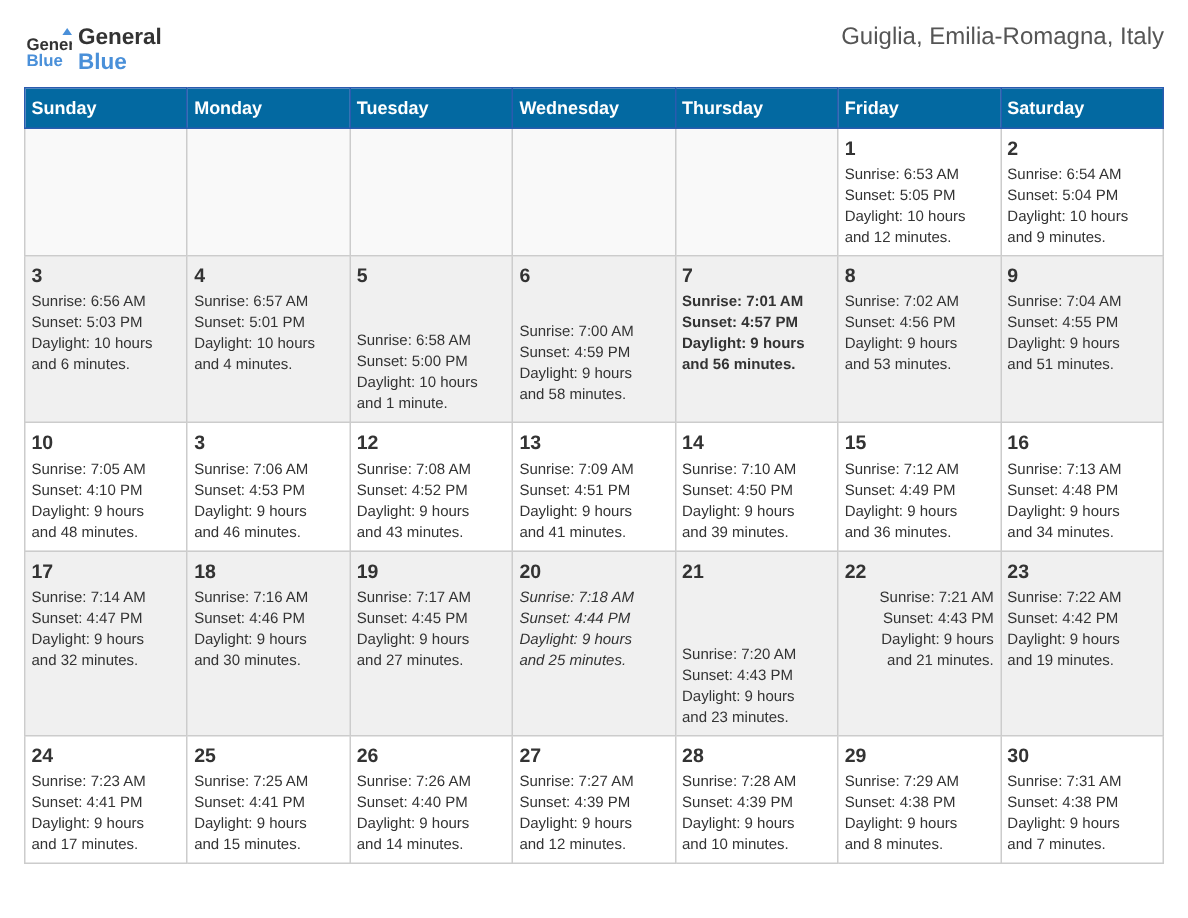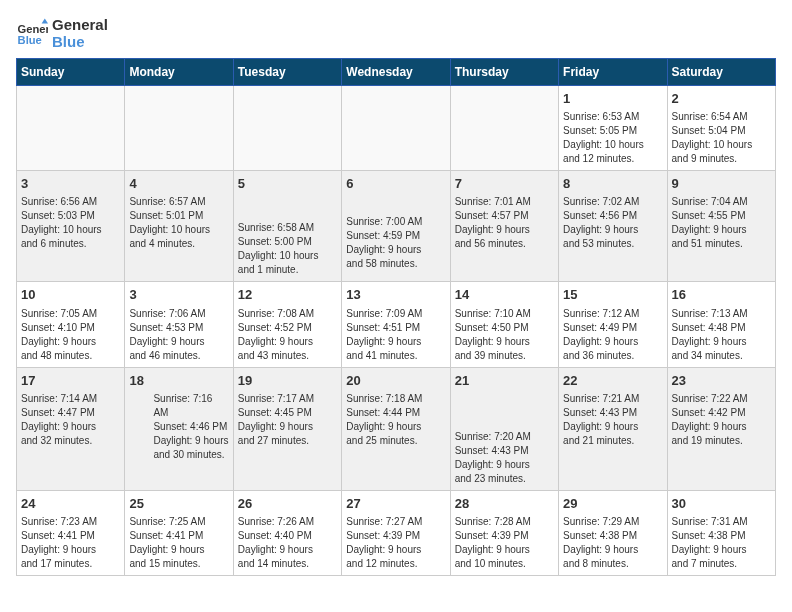--- a/index.html
+++ b/index.html
@@ -36,21 +36,21 @@
     .subtitle {
       font-size: 16px;
       color: #555;
     }
     .calendar {
       width: 100%;
       border-collapse: collapse;
       font-size: 11px;
     }
     .calendar th {
-      background-color: #0c4a6e;
+      background-color: #0369a1;
       color: #fff;
       text-align: left;
       padding: 6px 4px;
       font-size: 12px;
       font-weight: bold;
       border: 1px solid #2a5baf;
     }
     .calendar td {
       border: 1px solid #ccc;
       vertical-align: top;
@@ -88,20 +88,21 @@
       <text x="2" y="20" font-size="14" font-weight="bold" fill="#333">General</text>
       <text x="2" y="34" font-size="14" font-weight="bold" fill="#4a90d9">Blue</text>
       <polygon points="32,8 40,8 36,2" fill="#4a90d9"></polygon>
     </svg>
     <div style="display:flex;flex-direction:column;">
       <span style="font-size:15px;font-weight:bold;color:#333;">General</span>
       <span style="font-size:15px;font-weight:bold;color:#4a90d9;">Blue</span>
     </div>
   </div>
   <div class="title-section">
+    <div class="subtitle">Guiglia, Emilia-Romagna, Italy</div>
   </div>
 </div>
 
 <table class="calendar">
   <thead>
     <tr>
     <th>Sunday</th>
         <th>Monday</th>
         <th>Tuesday</th>
         <th>Wednesday</th>
@@ -156,21 +157,21 @@
         </td>
         <td>
           <span class="day-number">6</span>
           <div class="day-info" style="white-space: pre-line; margin-top: 22px;">Sunrise: 7:00 AM
 Sunset: 4:59 PM
 Daylight: 9 hours
 and 58 minutes.</div>
         </td>
         <td>
           <span class="day-number">7</span>
-          <div class="day-info" style="white-space: pre-line;">Sunrise: 7:01 AM
+          <div class="day-info" style="white-space: pre-line; font-weight: bold;">Sunrise: 7:01 AM
 Sunset: 4:57 PM
 Daylight: 9 hours
 and 56 minutes.</div>
         </td>
         <td>
           <span class="day-number">8</span>
           <div class="day-info" style="white-space: pre-line;">Sunrise: 7:02 AM
 Sunset: 4:56 PM
 Daylight: 9 hours
 and 53 minutes.</div>
@@ -237,49 +238,49 @@
       <tr class="row-shaded">
         <td>
           <span class="day-number">17</span>
           <div class="day-info" style="white-space: pre-line;">Sunrise: 7:14 AM
 Sunset: 4:47 PM
 Daylight: 9 hours
 and 32 minutes.</div>
         </td>
         <td>
           <span class="day-number">18</span>
-          <div class="day-info" style="white-space: pre-line; margin-left: 24px;">Sunrise: 7:16 AM
+          <div class="day-info" style="white-space: pre-line;">Sunrise: 7:16 AM
 Sunset: 4:46 PM
 Daylight: 9 hours
 and 30 minutes.</div>
         </td>
         <td>
           <span class="day-number">19</span>
           <div class="day-info" style="white-space: pre-line;">Sunrise: 7:17 AM
 Sunset: 4:45 PM
 Daylight: 9 hours
 and 27 minutes.</div>
         </td>
         <td>
           <span class="day-number">20</span>
-          <div class="day-info" style="white-space: pre-line;">Sunrise: 7:18 AM
+          <div class="day-info" style="white-space: pre-line; font-style: italic;">Sunrise: 7:18 AM
 Sunset: 4:44 PM
 Daylight: 9 hours
 and 25 minutes.</div>
         </td>
         <td>
           <span class="day-number">21</span>
           <div class="day-info" style="white-space: pre-line; margin-top: 40px;">Sunrise: 7:20 AM
 Sunset: 4:43 PM
 Daylight: 9 hours
 and 23 minutes.</div>
         </td>
         <td>
           <span class="day-number">22</span>
-          <div class="day-info" style="white-space: pre-line;">Sunrise: 7:21 AM
+          <div class="day-info" style="white-space: pre-line; text-align: right;">Sunrise: 7:21 AM
 Sunset: 4:43 PM
 Daylight: 9 hours
 and 21 minutes.</div>
         </td>
         <td>
           <span class="day-number">23</span>
           <div class="day-info" style="white-space: pre-line;">Sunrise: 7:22 AM
 Sunset: 4:42 PM
 Daylight: 9 hours
 and 19 minutes.</div>

